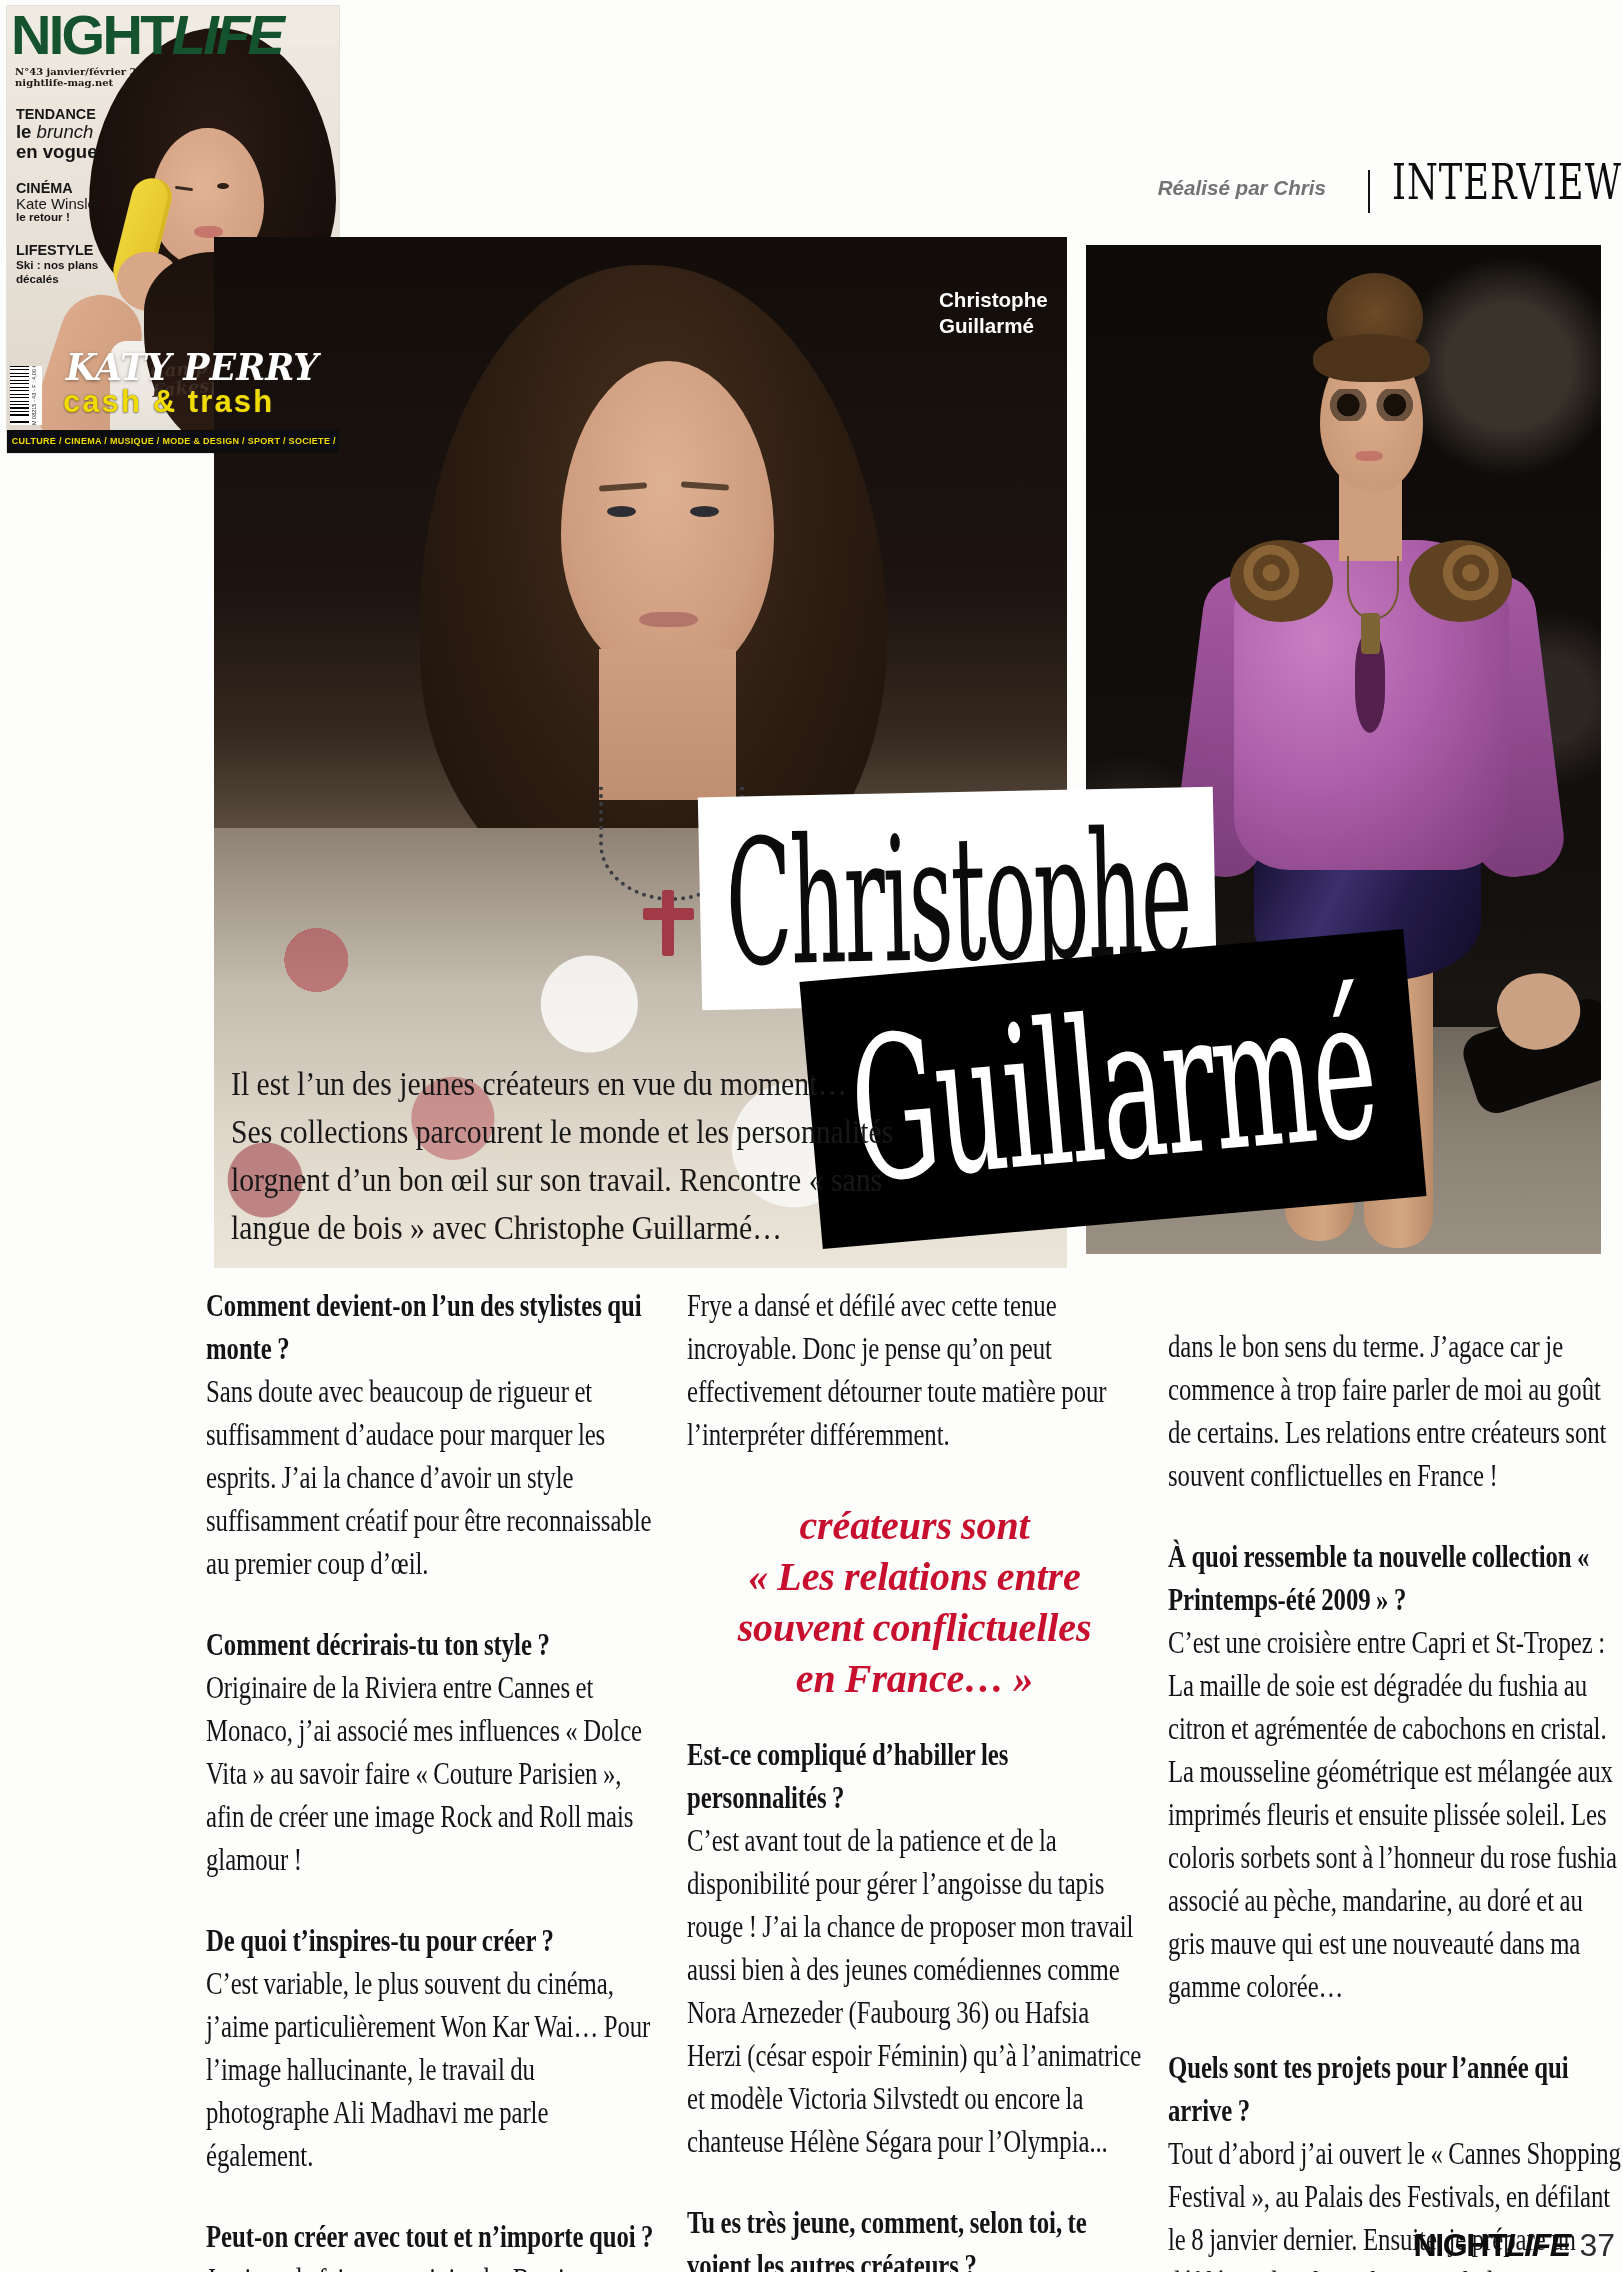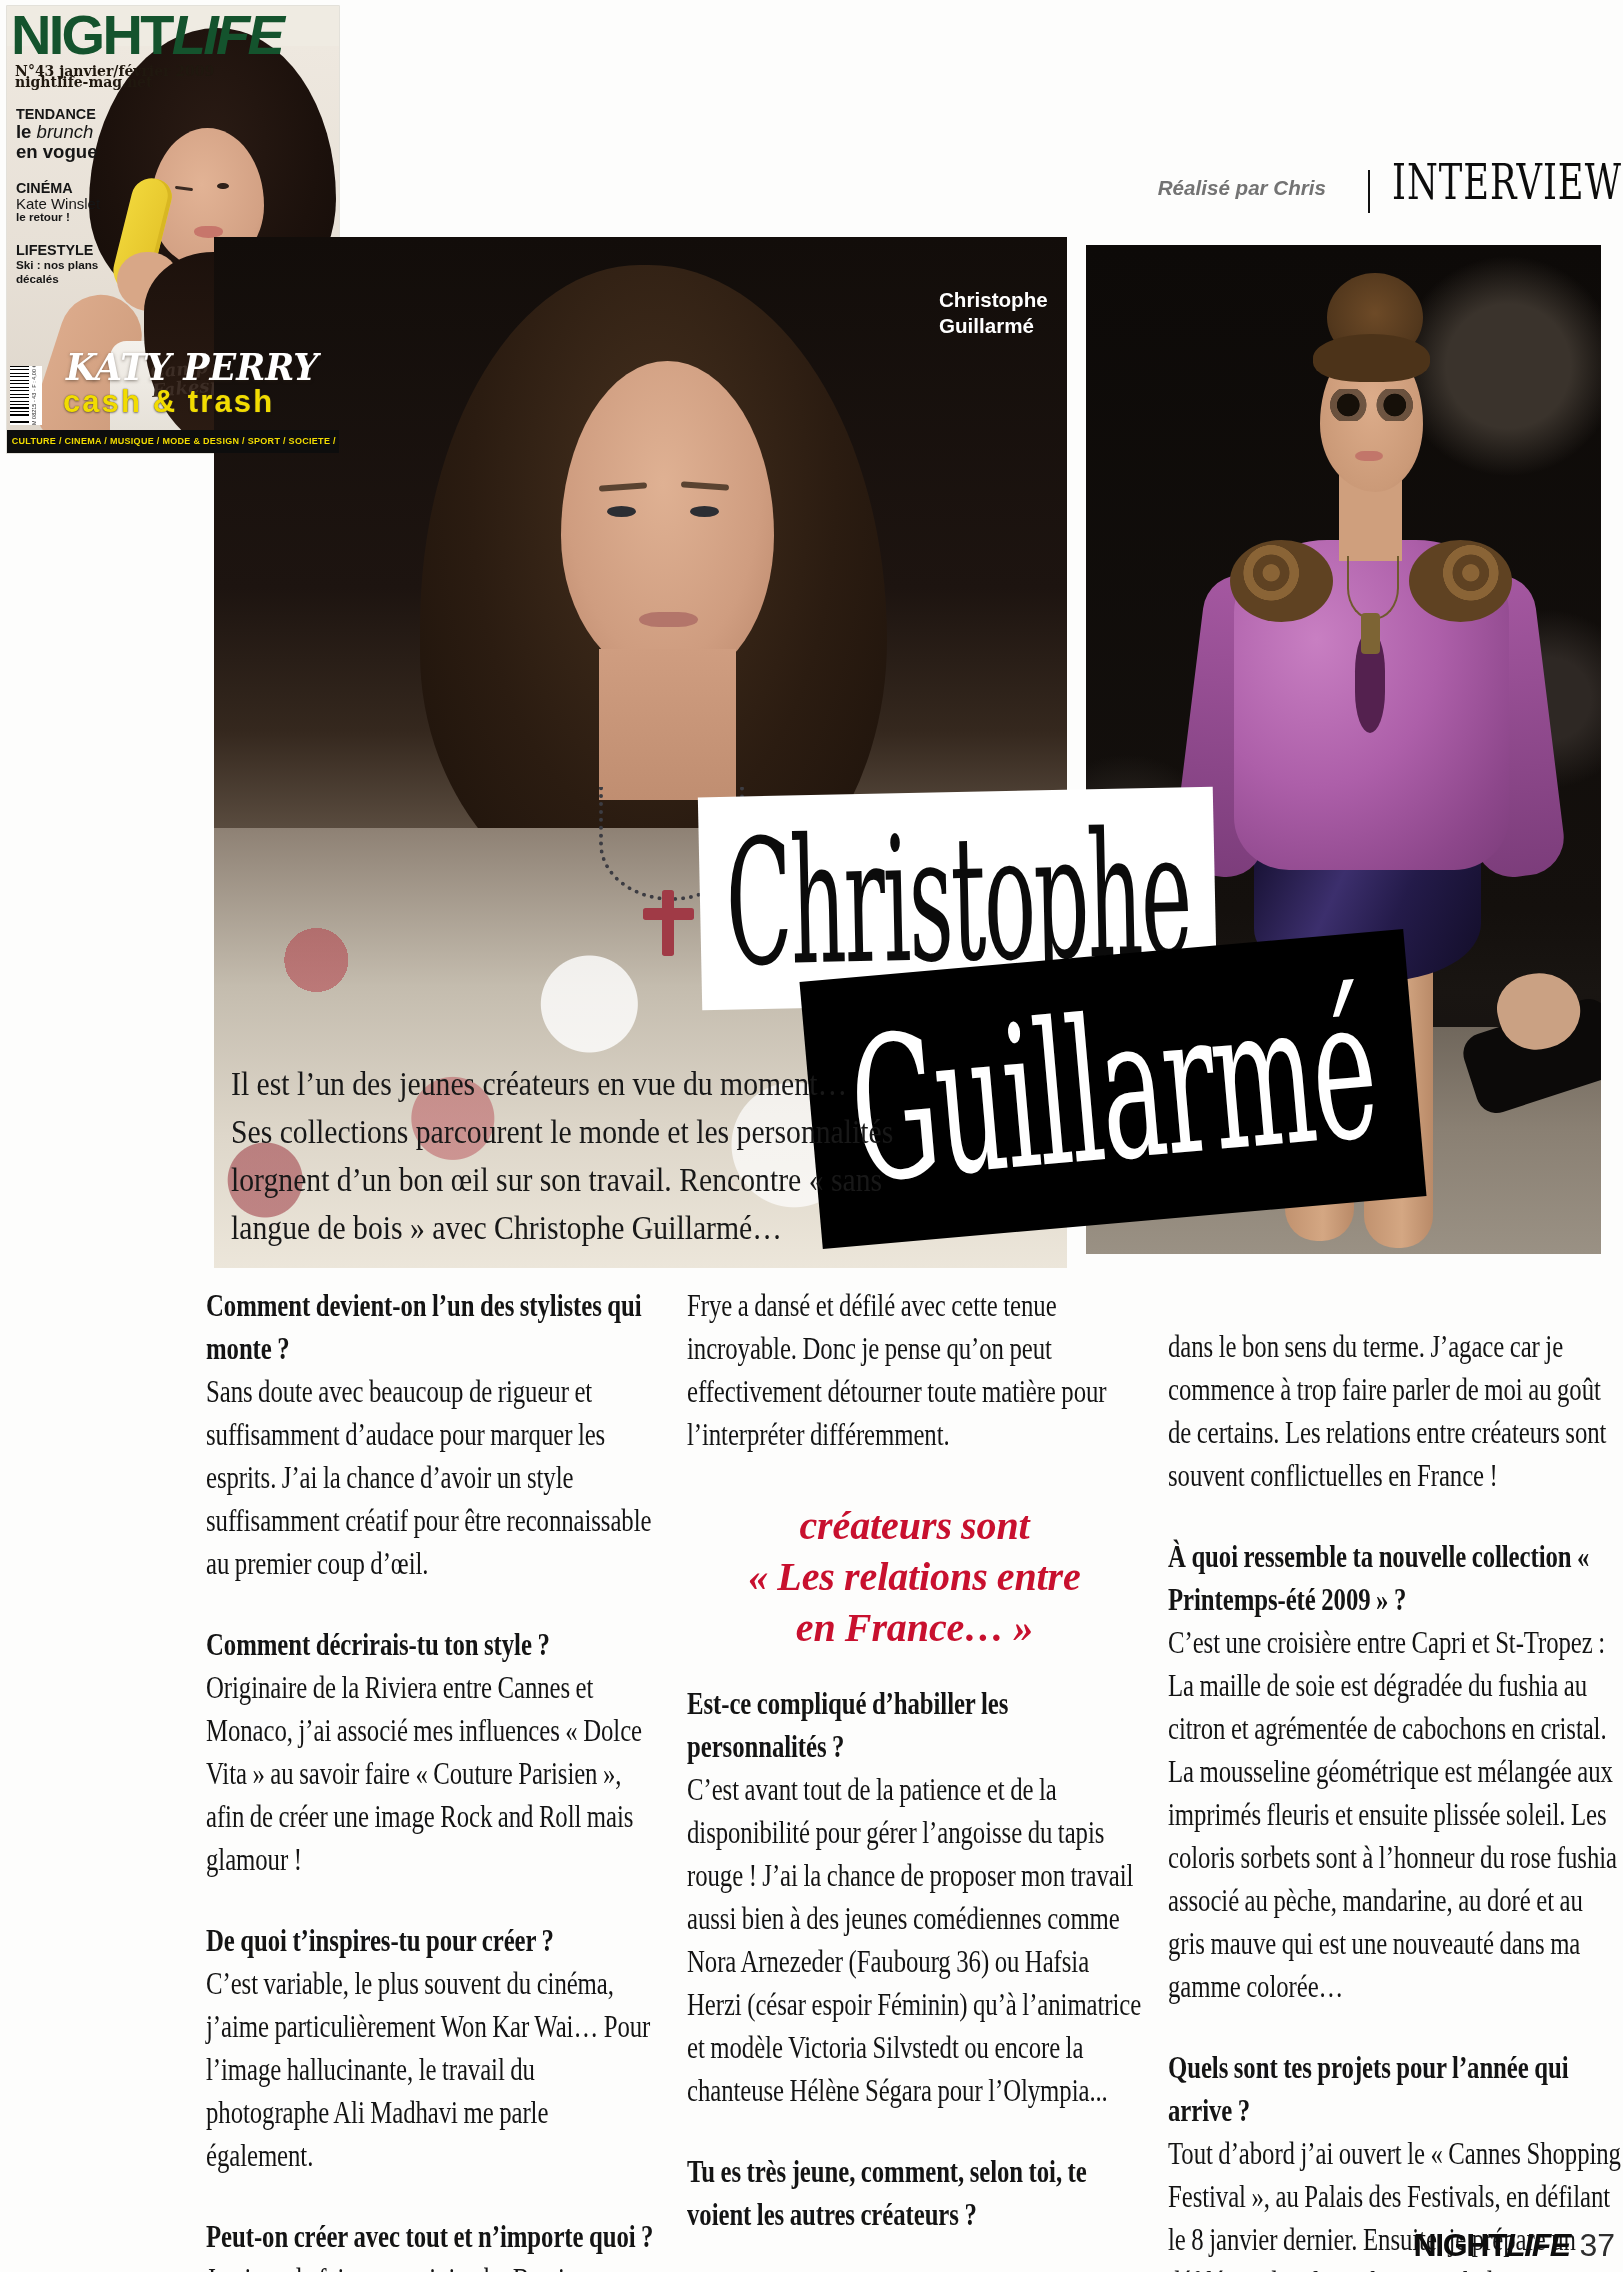--- a/index.html
+++ b/index.html
@@ -17,21 +17,21 @@
   .k-mouth{position:absolute;left:187px;top:180px;width:29px;height:12.4px;background:#c7766b;border-radius:40% 40% 50% 50%;}
   .k-banana{position:absolute;left:115px;top:131px;width:40px;height:117px;background:linear-gradient(100deg,#f1d73b,#e3c228);border-radius:20.6px 18px 16.5px 23.4px;transform:rotate(14deg);box-shadow:inset -4.1px 0 0 #d8b722;}
   .k-banana-tip{position:absolute;left:141px;top:239px;width:11px;height:11px;background:#4a3a14;border-radius:50%;}
   .k-hand{position:absolute;left:110px;top:206px;width:62px;height:59px;background:#d8a787;border-radius:50% 50% 45% 55%;}
   .k-arm{position:absolute;left:41px;top:247px;width:82px;height:158px;background:linear-gradient(100deg,#dcab8c,#cf9d7d);border-radius:41px;transform:rotate(18deg);}
   .k-tank{position:absolute;left:103px;top:295px;width:220px;height:89px;background:linear-gradient(180deg,#f4f1ec,#e6e1d8);border-radius:16.5px 20.6px 0 0;}
   .k-tshirt-text{position:absolute;left:144px;top:311px;transform:rotate(-5deg);font-family:"DejaVu Serif",serif;font-style:italic;font-weight:700;color:#3c2d25;font-size:18px;line-height:19px;}
   .masthead{position:absolute;left:4.1px;top:0px;width:326px;white-space:nowrap;z-index:1;
             font-family:"Liberation Sans",sans-serif;font-weight:900;font-size:56px;line-height:58px;letter-spacing:-2.7px;color:#14532d;}
   .mast-life{font-style:italic;}
-  .issue-block{position:absolute;left:8.2px;top:60px;z-index:3;font-family:"DejaVu Serif",serif;font-weight:700;font-size:14px;line-height:11.7px;color:#20180f;}
+  .issue-block{position:absolute;left:8.2px;top:60px;z-index:3;font-family:"DejaVu Serif",serif;font-weight:700;font-size:10px;line-height:11.7px;color:#20180f;}
   .cover-lines{position:absolute;left:9px;top:100px;z-index:3;font-family:"Liberation Sans",sans-serif;color:#161616;}
   .cl-group{margin-bottom:18px;}
   .cl-kicker{font-weight:700;font-size:14.4px;line-height:16.5px;}
   .cl-big{font-size:18.6px;line-height:20px;}
   .cl-big .cl-b{font-weight:700;}
   .cl-big .cl-i{font-style:italic;}
   .cl-bold{font-weight:700;font-size:18.6px;line-height:20px;}
   .cl-small{font-size:15px;line-height:13.7px;}
   .cl-small-b{font-weight:700;font-size:11.7px;line-height:13.7px;}
   .story-title{position:absolute;left:59px;top:341px;z-index:3;font-family:"DejaVu Serif",serif;font-style:italic;font-weight:700;font-size:38px;line-height:40px;color:#fff;white-space:nowrap;text-shadow:0 1.4px 3.4px rgba(40,30,20,.5);transform:scaleX(.92);transform-origin:left;}
@@ -249,20 +249,21 @@
     <div class="blk a">C’est variable, le plus souvent du cinéma, j’aime particulièrement Won Kar Wai… Pour l’image hallucinante, le travail du photographe Ali Madhavi me parle également.</div>
     <div class="blk q">Peut-on créer avec tout et n’importe quoi ?</div>
     <div class="blk a">Je viens de faire une mini-robe Bustier avec une armature en carton perforé et entièrement recouvertes d’éclats de chocolat pour un événementiel. Mia</div>
   </div>
 
   <div class="col col2">
     <div class="blk a">Frye a dansé et défilé avec cette tenue incroyable. Donc je pense qu’on peut effectivement détourner toute matière pour l’interpréter différemment.</div>
     <div class="quote">
       <div>créateurs sont</div>
       <div>« Les relations entre</div>
+      <div>souvent conflictuelles</div>
       <div>en France… »</div>
     </div>
     <div class="blk q">Est-ce compliqué d’habiller les personnalités ?</div>
     <div class="blk a">C’est avant tout de la patience et de la disponibilité pour gérer l’angoisse du tapis rouge ! J’ai la chance de proposer mon travail aussi bien à des jeunes comédiennes comme Nora Arnezeder (Faubourg 36) ou Hafsia Herzi (césar espoir Féminin) qu’à l’animatrice et modèle Victoria Silvstedt ou encore la chanteuse Hélène Ségara pour l’Olympia...</div>
     <div class="blk q">Tu es très jeune, comment, selon toi, te voient les autres créateurs ?</div>
 
   </div>
 
   <div class="col col3">
     <div class="blk a">dans le bon sens du terme. J’agace car je commence à trop faire parler de moi au goût de certains. Les relations entre créateurs sont souvent conflictuelles en France !</div>

